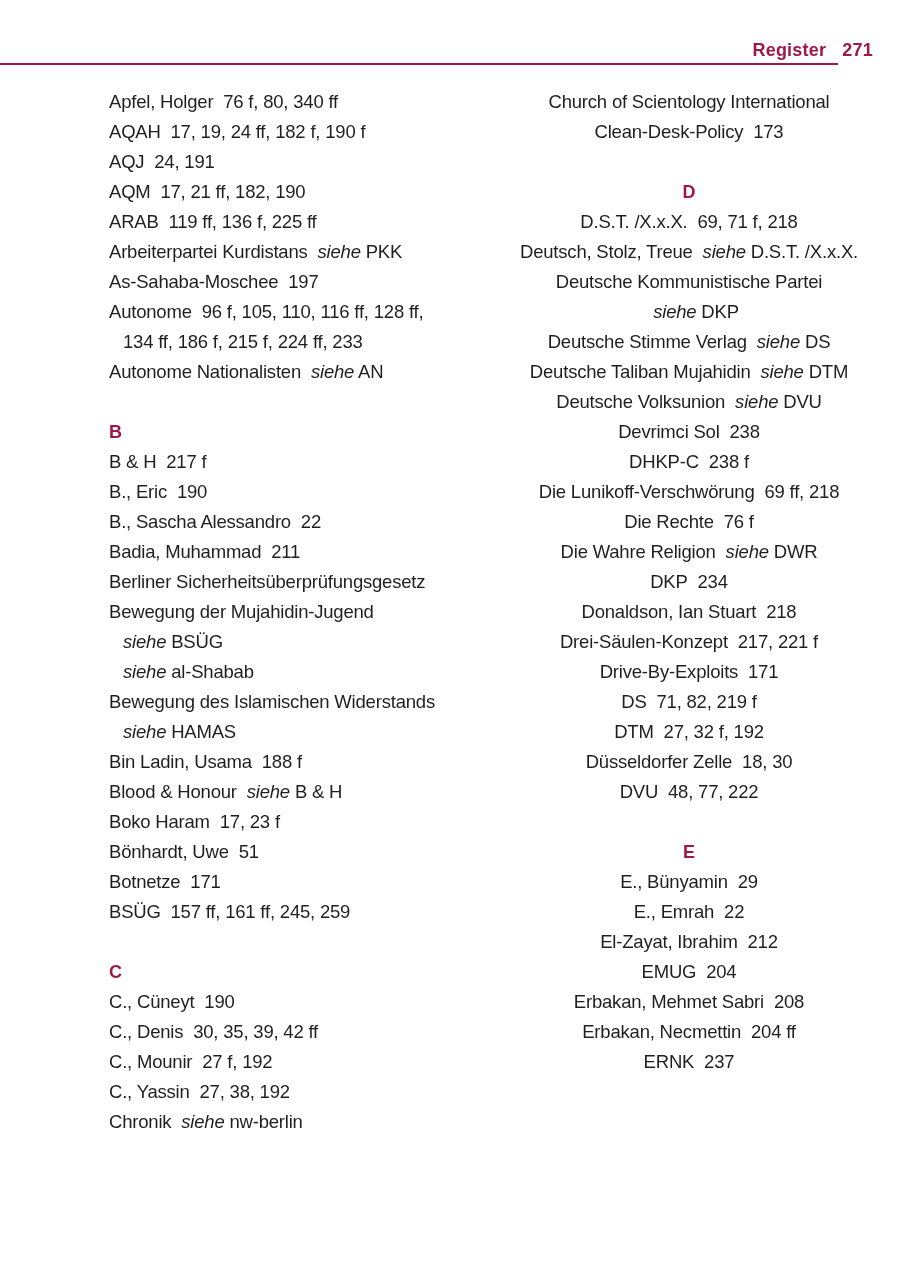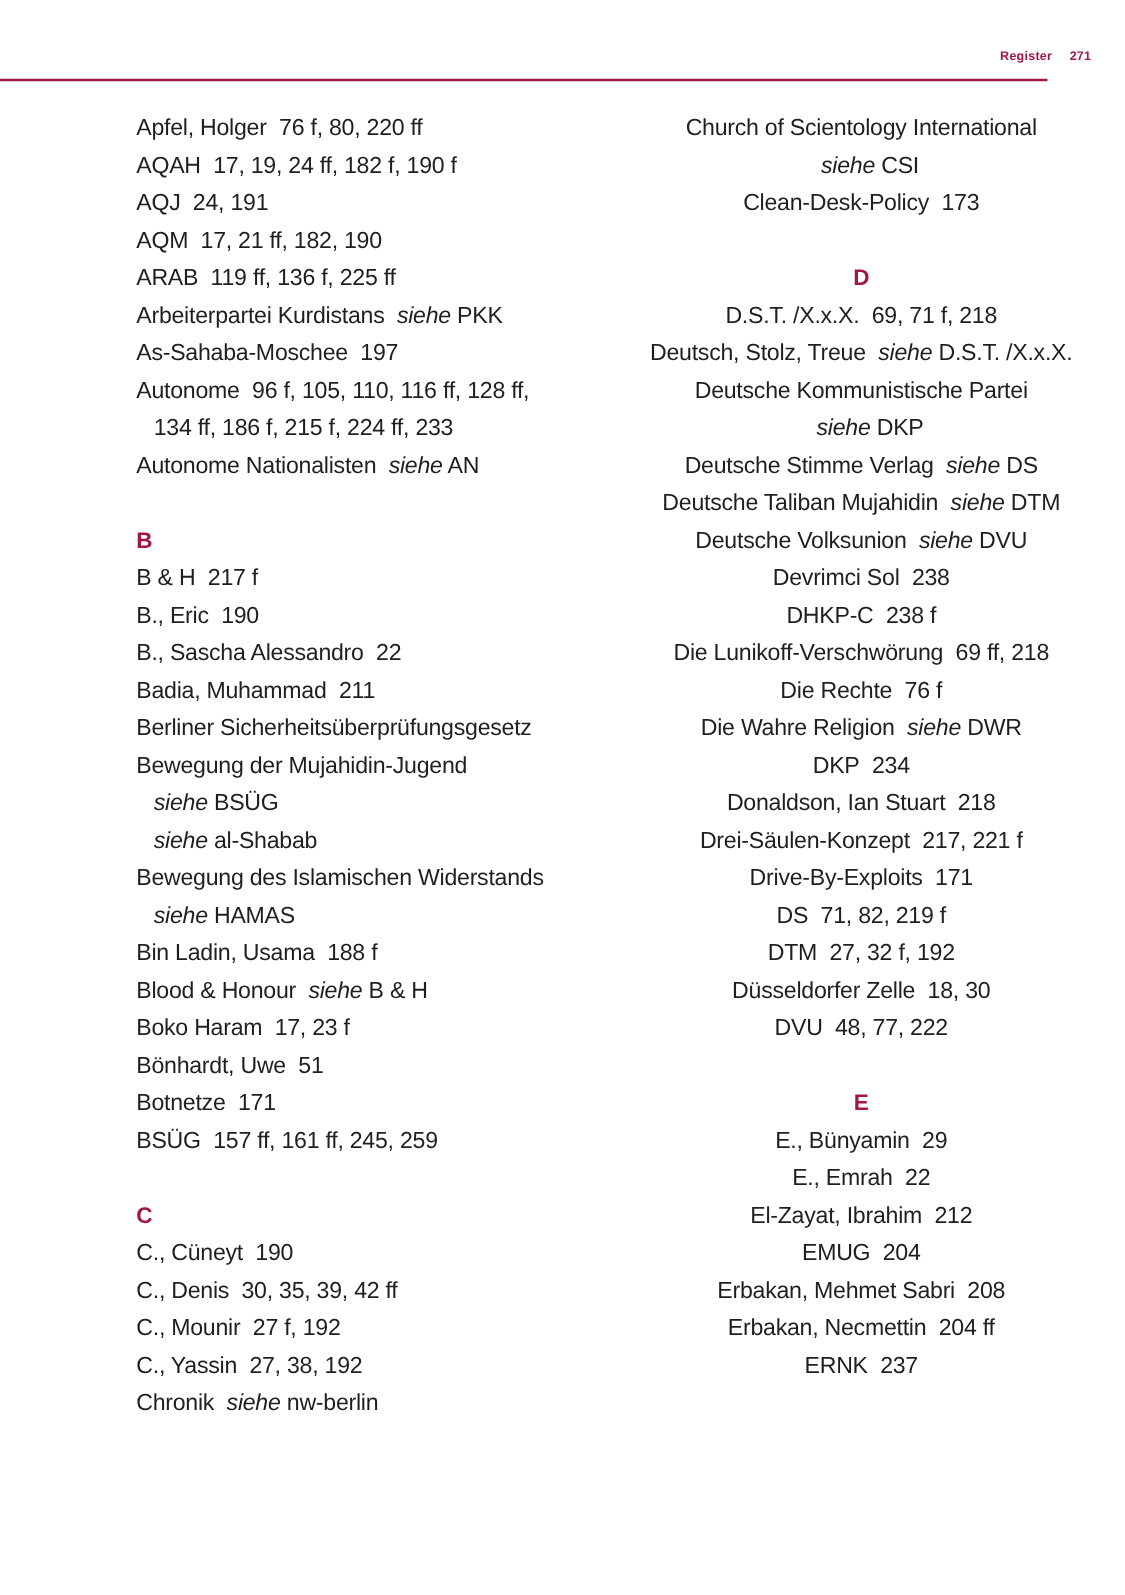--- a/index.html
+++ b/index.html
@@ -3,21 +3,21 @@
 <meta charset="utf-8">
 <style>
   html, body { margin: 0; padding: 0; background: #ffffff; }
   body {
     width: 900px; height: 1276px; position: relative; overflow: hidden;
     font-family: "Liberation Sans", "DejaVu Sans", sans-serif;
     color: #1f1f1f;
   }
   .header {
     position: absolute; top: 40px; right: 27px;
-    font-size: 10px; font-weight: bold; color: #a0174a; letter-spacing: 0.2px;
+    font-size: 18px; font-weight: bold; color: #a0174a; letter-spacing: 0.2px;
   }
   .header .title { margin-right: 11px; }
   .rule {
     position: absolute; left: 0; top: 63px; width: 838px; height: 2px;
     background: #a0174a;
   }
   .col { position: absolute; top: 87px; width: 370px; }
   .col.left { left: 109px; }
   .col.right { left: 489px; width: 400px; text-align: center; }
   .line {
@@ -32,21 +32,21 @@
 </head>
 <body>
 
 <div class="header">
   <span class="title">Register</span>
   <span class="pnum">271</span>
 </div>
 <div class="rule"></div>
 
 <div class="col left" id="col-left">
-    <div class="line"><span class="term">Apfel, Holger</span>&nbsp;&nbsp;<span class="pages">76 f, 80, 220 ff</span></div>
+    <div class="line"><span class="term">Apfel, Holger</span>&nbsp;&nbsp;<span class="pages">76 f, 80, 340 ff</span></div>
     <div class="line"><span class="term">AQAH</span>&nbsp;&nbsp;<span class="pages">17, 19, 24 ff, 182 f, 190 f</span></div>
     <div class="line"><span class="term">AQJ</span>&nbsp;&nbsp;<span class="pages">24, 191</span></div>
     <div class="line"><span class="term">AQM</span>&nbsp;&nbsp;<span class="pages">17, 21 ff, 182, 190</span></div>
     <div class="line"><span class="term">ARAB</span>&nbsp;&nbsp;<span class="pages">119 ff, 136 f, 225 ff</span></div>
     <div class="line"><span class="term">Arbeiterpartei Kurdistans</span>&nbsp;&nbsp;<span class="see">siehe</span> <span class="target">PKK</span></div>
     <div class="line"><span class="term">As-Sahaba-Moschee</span>&nbsp;&nbsp;<span class="pages">197</span></div>
     <div class="line"><span class="term">Autonome</span>&nbsp;&nbsp;<span class="pages">96 f, 105, 110, 116 ff, 128 ff,</span></div>
     <div class="line cont">134 ff, 186 f, 215 f, 224 ff, 233</div>
     <div class="line"><span class="term">Autonome Nationalisten</span>&nbsp;&nbsp;<span class="see">siehe</span> <span class="target">AN</span></div>
     <div class="gap"></div>
@@ -70,21 +70,20 @@
     <div class="gap"></div>
     <div class="line letter">C</div>
     <div class="line"><span class="term">C., Cüneyt</span>&nbsp;&nbsp;<span class="pages">190</span></div>
     <div class="line"><span class="term">C., Denis</span>&nbsp;&nbsp;<span class="pages">30, 35, 39, 42 ff</span></div>
     <div class="line"><span class="term">C., Mounir</span>&nbsp;&nbsp;<span class="pages">27 f, 192</span></div>
     <div class="line"><span class="term">C., Yassin</span>&nbsp;&nbsp;<span class="pages">27, 38, 192</span></div>
     <div class="line"><span class="term">Chronik</span>&nbsp;&nbsp;<span class="see">siehe</span> <span class="target">nw-berlin</span></div>
   </div>
 <div class="col right" id="col-right">
     <div class="line"><span class="term">Church of Scientology International</span></div>
-    <div class="line cont"><span class="see">siehe</span> <span class="target">CSI</span></div>
     <div class="line"><span class="term">Clean-Desk-Policy</span>&nbsp;&nbsp;<span class="pages">173</span></div>
     <div class="gap"></div>
     <div class="line letter">D</div>
     <div class="line"><span class="term">D.S.T. /X.x.X.</span>&nbsp;&nbsp;<span class="pages">69, 71 f, 218</span></div>
     <div class="line"><span class="term">Deutsch, Stolz, Treue</span>&nbsp;&nbsp;<span class="see">siehe</span> <span class="target">D.S.T. /X.x.X.</span></div>
     <div class="line"><span class="term">Deutsche Kommunistische Partei</span></div>
     <div class="line cont"><span class="see">siehe</span> <span class="target">DKP</span></div>
     <div class="line"><span class="term">Deutsche Stimme Verlag</span>&nbsp;&nbsp;<span class="see">siehe</span> <span class="target">DS</span></div>
     <div class="line"><span class="term">Deutsche Taliban Mujahidin</span>&nbsp;&nbsp;<span class="see">siehe</span> <span class="target">DTM</span></div>
     <div class="line"><span class="term">Deutsche Volksunion</span>&nbsp;&nbsp;<span class="see">siehe</span> <span class="target">DVU</span></div>

